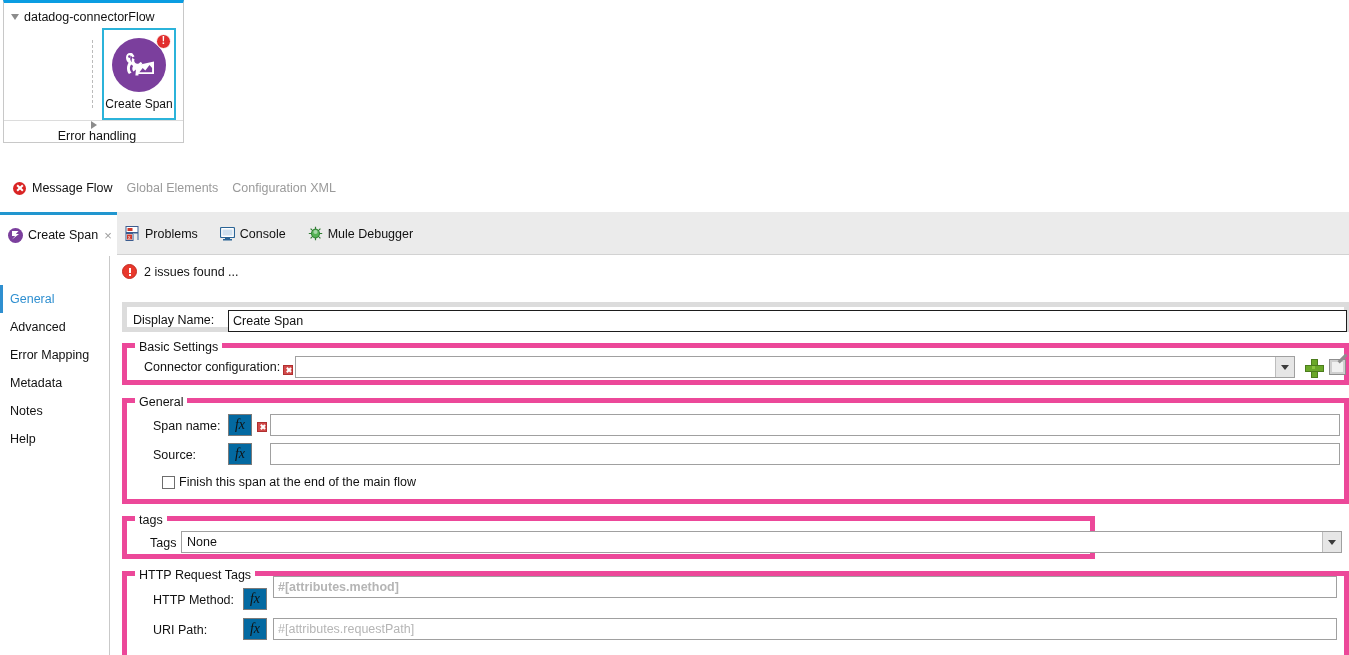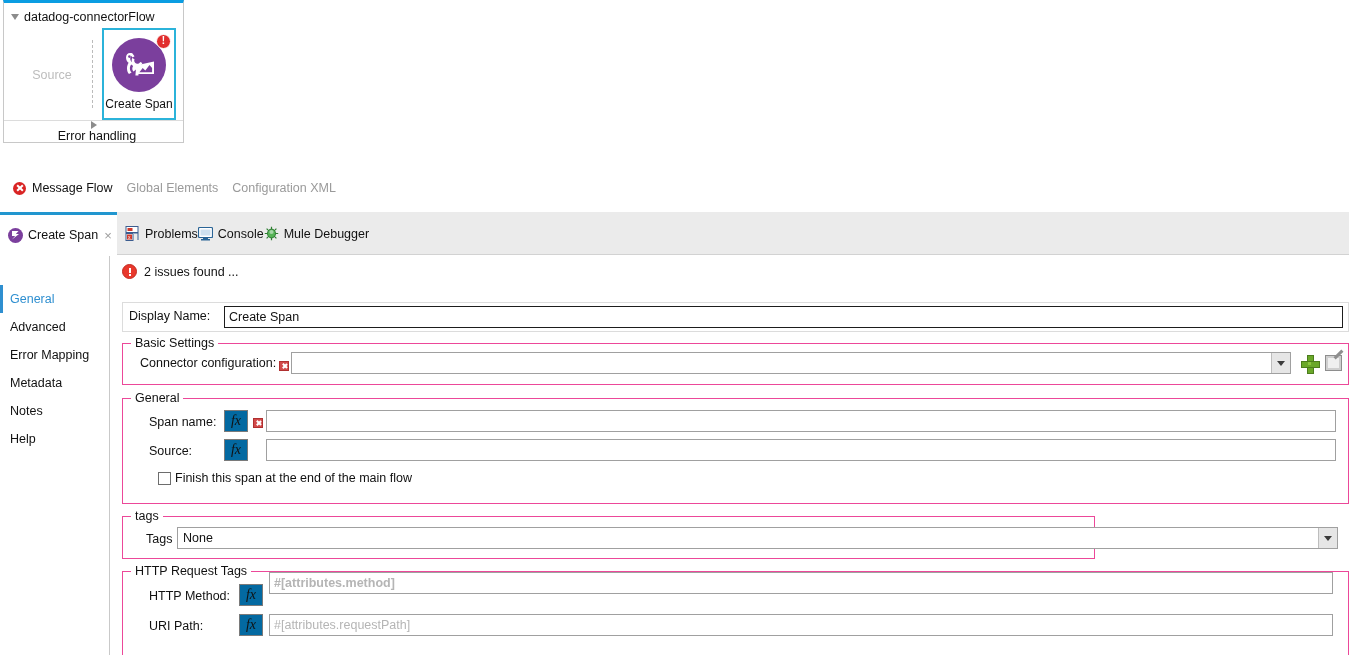--- a/index.html
+++ b/index.html
@@ -117,21 +117,21 @@
     content:''; position:absolute; left:4px; top:3px; width:7px; height:9px;
     background:#ffffff;
     clip-path: polygon(0 0,100% 0,55% 38%,100% 38%,0 100%,45% 60%,0 60%);
   }
   .vtab-label { font-size: 12.5px; color: #111; }
   .close-x {
     margin-left: 6px; color: #9d9d9d; font-size: 13px; line-height: 1;
   }
   .vtabs {
     position: absolute; left: 125px; top: 0; height: 43px;
-    display: flex; align-items: center; 
+    display: flex; align-items: center; gap: 22px;
   }
   .vtab { display: flex; align-items: center; font-size: 12.5px; color: #111; }
   .vtab .ic { margin-right: 5px; display: inline-flex; flex: 0 0 auto; }
 
   
   #propnav {
     position: absolute; left: 0; top: 256px; width: 110px; height: 399px;
     background: #ffffff; border-right: 1px solid #c9c9c9;
     padding-top: 29px;
   }
@@ -160,21 +160,21 @@
     content:''; position:absolute; left:5.5px; top:2.5px;
     width:2px; height:5px; background:#fff;
   }
   .issue-icon::after {
     content:''; position:absolute; left:5.5px; top:9px;
     width:2px; height:2px; background:#fff;
   }
   .issue-text { font-size: 12.5px; color: #111; }
 
   .sect {
-    position: absolute; border: 1px solid #ec4899;
+    position: absolute; border: 5px solid #ec4899;
   }
   .sect-legend {
     position: absolute; top: -8px; left: 8px; background: #ffffff;
     padding: 0 4px; font-size: 12.5px; color: #111;
   }
   .fld-label { font-size: 12.5px; color: #111; }
 
   .txtin {
     border: 1px solid #a0a0a0; background: #ffffff; height: 22px;
     font-family: "Liberation Sans", sans-serif; font-size: 12.5px;
@@ -247,23 +247,20 @@
 
 <div id="canvas">
   <div id="flow-container">
 
     <div class="flow-header">
       <span class="twisty-down"></span>
       <span class="flow-title">datadog-connectorFlow</span>
     </div>
 
     <div class="flow-body">
-      <div class="source-box">
-        <span class="source-label">Source</span>
-      </div>
       <div class="dashed-divider"></div>
 
       <div class="processor">
         <div class="dd-icon-wrap">
           <svg width="62" height="62" viewBox="0 0 62 62" aria-hidden="true">
             <circle cx="31" cy="31" r="27" fill="#7b3f9d"></circle>
             <g fill="#ffffff">
               <path d="M22 19 c-2.4 0 -4 2 -4 4.4 c0 2.4 1.2 4.2 2.6 5.4 c-1 1.6 -1.6 3.6 -1.6 5.6
                        c0 2.3 .8 4.2 2 5.6 l2.6 -1.4 c-1 -1.1 -1.7 -2.6 -1.7 -4.2 c0 -1.5 .5 -2.9 1.4 -3.9
                        l1.8 1.5 c-.5 .7 -.8 1.5 -.8 2.4 c0 1.2 .5 2.3 1.3 3 l2.3 -2 l-.5 6.2 l3 0 l.7 -9.4

